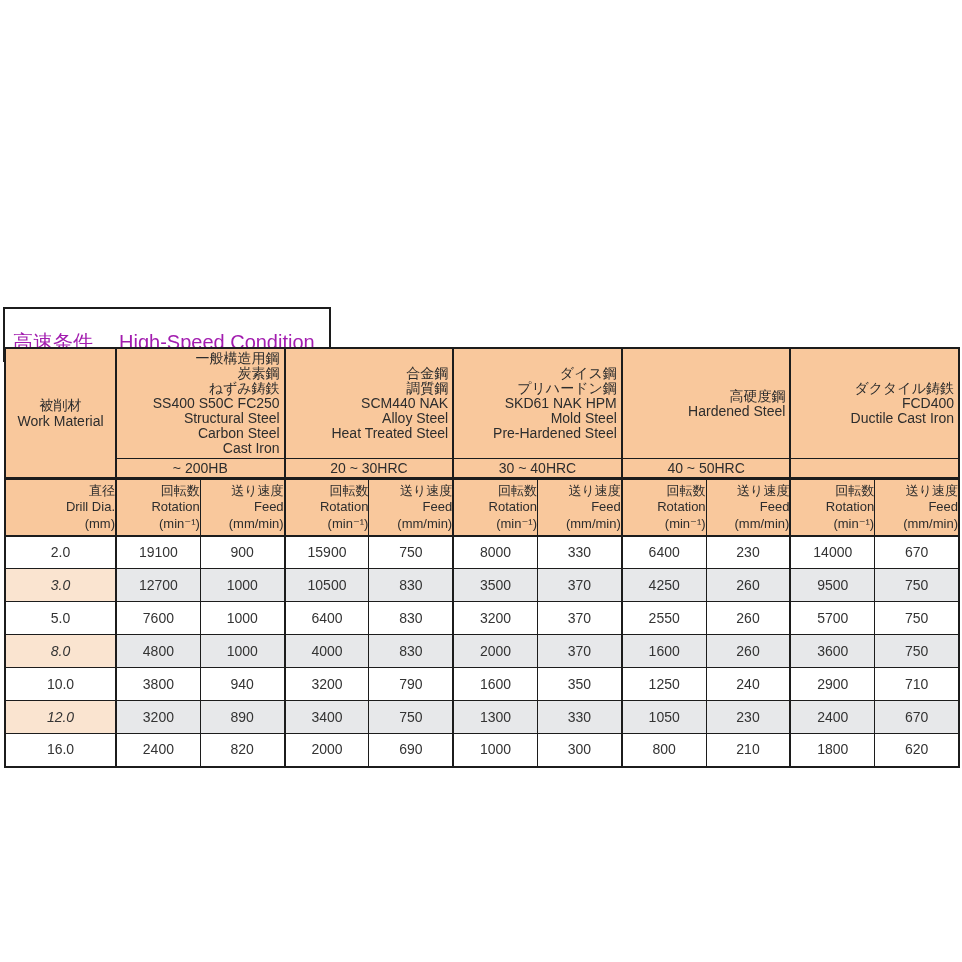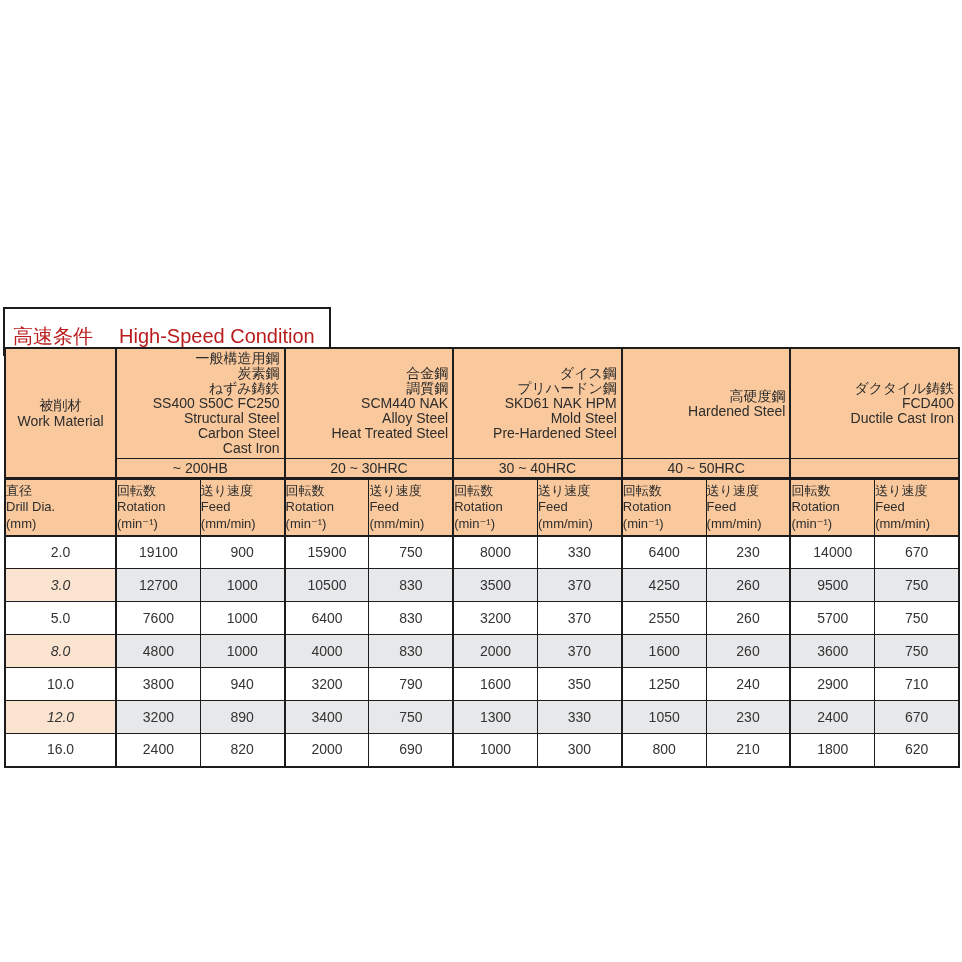--- a/index.html
+++ b/index.html
@@ -9,22 +9,22 @@
     background: #ffffff;
     font-family: "Liberation Sans", "DejaVu Sans", sans-serif;
     color: var(--text, #2d2d2d);
   }
   .page { position: relative; width: 962px; height: 962px; overflow: hidden; background:#ffffff; }
 
   
   .title-box {
     position: absolute; left: 3px; top: 307px;
     border: 2px solid var(--border, #1c1c1c);
-    padding: 14px 14px 4px 8px;
-    font-size: 20px; color: #b91c1c; white-space: nowrap;
+    padding: 20px 14px 4px 8px;
+    font-size: 20px; color: #a21caf; white-space: nowrap;
     background: #ffffff;
   }
   .title-ja { margin-right: 26px; }
 
   
   .cond-table {
     position: absolute; left: 4px; top: 347px;
     width: 954px;
     border-collapse: collapse; table-layout: fixed;
     border: 2px solid var(--border, #1c1c1c);
@@ -52,21 +52,21 @@
   .hard-row { height: 20px; padding-left: 32px; }
   .hard {
     background: var(--header-bg, #F9C89C);
     text-align: center; vertical-align: middle;
     font-size: 14px; border-bottom-width: 3px;
   }
 
   .sub-row { height: 57px; }
   .sub {
     background: var(--header-bg, #F9C89C);
-    text-align: left; vertical-align: middle;
+    text-align: right; vertical-align: middle;
     font-size: 13px; line-height: 16.5px; white-space: pre-line;
     border-bottom-width: 2px;
   }
   .dia-h { border-right-width: 2px; }
 
   .data-row { height: 33px; }
   .data-row td {
     text-align: center; vertical-align: middle;
     font-size: 14px; line-height: 17px;
     background: #ffffff; color: #333333;

